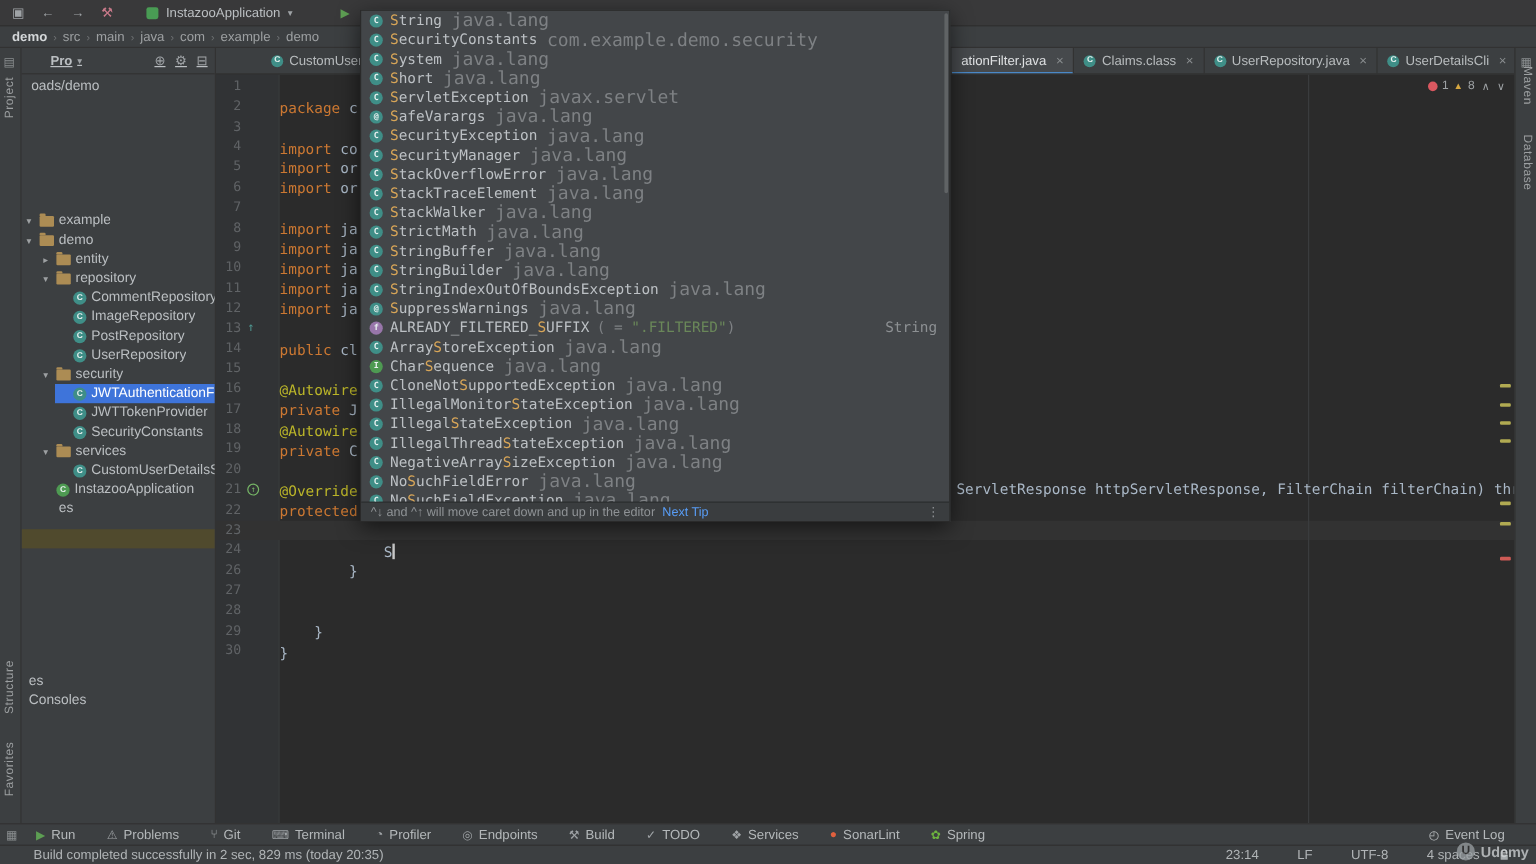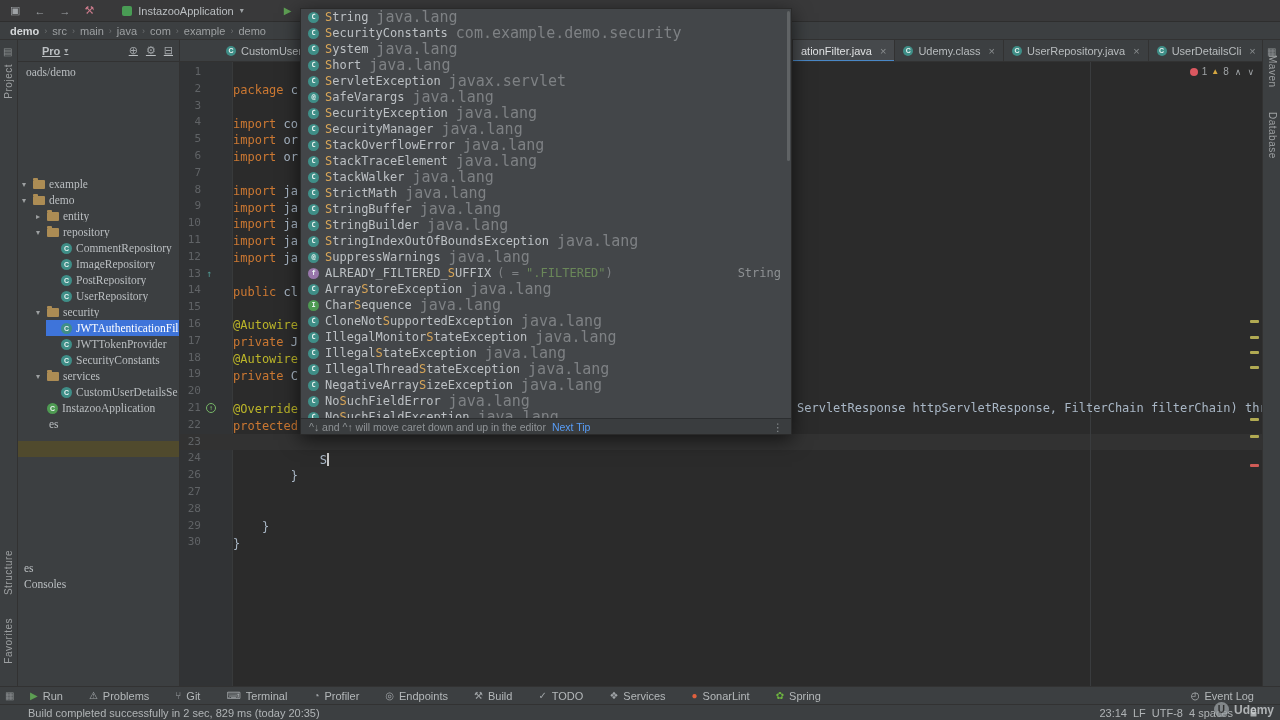--- a/index.html
+++ b/index.html
@@ -39,21 +39,21 @@
   
   .ppanel{position:absolute;left:18px;top:0;width:162px;bottom:0;background:#3c3f41;border-right:1px solid #323232;overflow:hidden;}
   .phead{position:absolute;top:0;left:0;right:0;height:22px;display:flex;align-items:center;
     padding:0 6px;border-bottom:1px solid #323232;color:#bbbfc2;text-decoration:underline;}
   .ptitle{font-weight:bold;margin-left:18px;}
   .phead .ddown{margin-left:4px;}
   .phicons{margin-left:auto;display:flex;gap:8px;color:#9fa3a6;font-size:11px;}
   .proot{position:absolute;top:24px;left:0;right:0;}
   .trow{display:flex;align-items:center;height:16px;font-size:11.5px;color:#bbbfc2;white-space:nowrap;}
   .trow .arrow{width:11px;font-size:8px;color:#9da0a2;flex:none;}
-  .tlabel{overflow:hidden;font-family:Liberation Serif, serif;}
+  .tlabel{overflow:hidden;}
   .trow.sel .tlabel{color:#fff;}
   #tree{position:absolute;top:136px;left:0;right:0;}
   #tree-bottom{position:absolute;top:520px;left:0;right:0;}
   .olive{position:absolute;top:401px;left:0;right:0;height:16px;background:#504a2d;}
   .ticon{flex:none;margin-right:4px;display:inline-block;}
   .ticon.folder{width:12px;height:9px;background:#ac8c54;border-radius:1px;position:relative;margin-top:1px;}
   .ticon.folder::before{content:'';position:absolute;top:-2px;left:0;width:5px;height:2px;background:#ac8c54;border-radius:1px 1px 0 0;}
   .ticon.cls,.cicon,.picon{width:11px;height:11px;border-radius:50%;background:#3f8e87;color:#eaf2f1;
     font-size:7px;font-weight:bold;text-align:center;line-height:11px;display:inline-block;}
   .ticon.cls.green{background:#4e9a52;}
@@ -288,21 +288,21 @@
             <span class="cicon">C</span>
             <span class="tab-label">CustomUserDetail</span>
             <span class="close">×</span>
           </div>
           <div class="tab active">
             <span class="tab-label">ationFilter.java</span>
             <span class="close">×</span>
           </div>
           <div class="tab">
             <span class="cicon">C</span>
-            <span class="tab-label">Udemy.class</span>
+            <span class="tab-label">Claims.class</span>
             <span class="close">×</span>
           </div>
           <div class="tab">
             <span class="cicon">C</span>
             <span class="tab-label">UserRepository.java</span>
             <span class="close">×</span>
           </div>
           <div class="tab">
             <span class="cicon">C</span>
             <span class="tab-label">UserDetailsCli</span>
@@ -684,21 +684,21 @@
       </span>
     <span class="bitem evlog">
       <span class="bicon">◴</span>
       <span>Event Log</span>
     </span>
   </div>
 
   <div class="sbar">
     <span>Build completed successfully in 2 sec, 829 ms (today 20:35)</span>
     <span class="sright">
-      <span id="status-right" style="display:flex;gap:6px;margin-left:36px;">
+      <span id="status-right" style="display:flex;gap:32px;margin-left:36px;">
           <span class="sitem">23:14</span>
           <span class="sitem">LF</span>
           <span class="sitem">UTF-8</span>
           <span class="sitem">4 spaces</span>
         </span>
       <svg class="lock" width="9" height="11" viewBox="0 0 9 11">
         <path d="M2.5 5V3.2a2 2 0 0 1 4 0V5" fill="none" stroke="#a8acae"></path>
         <rect x="1.5" y="5" width="6" height="4.5" rx="0.5" fill="#a8acae"></rect>
       </svg>
     </span>

